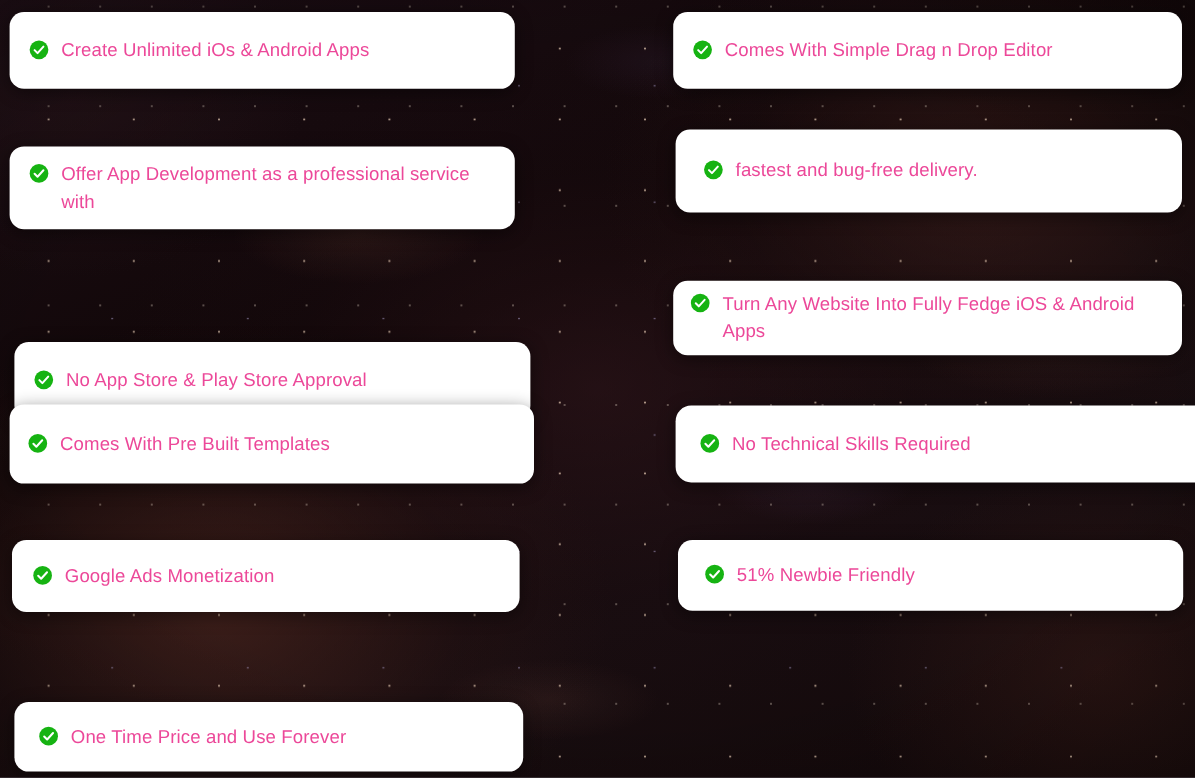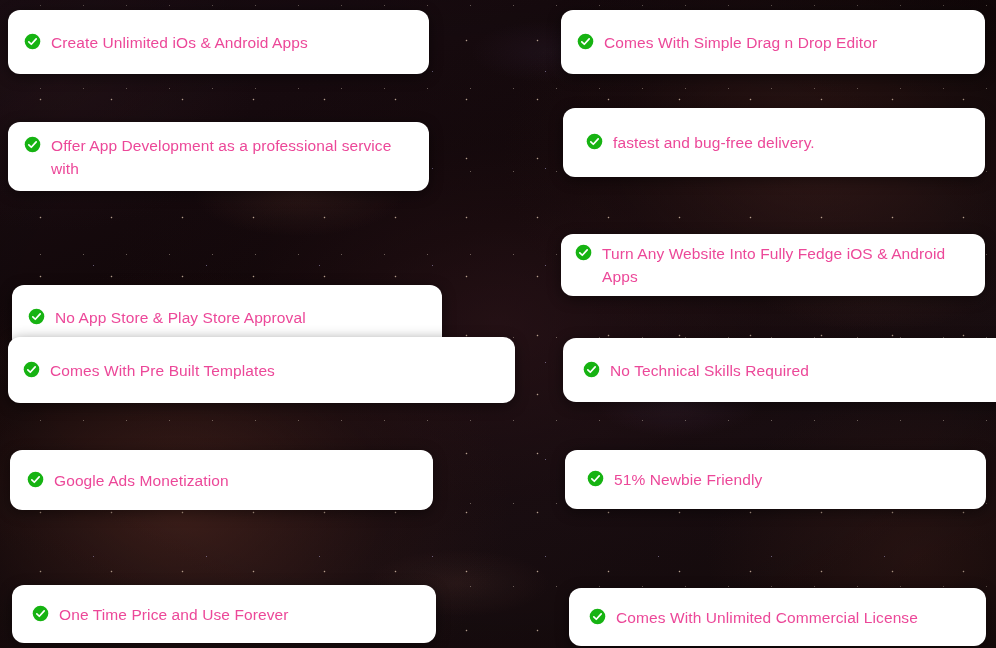--- a/index.html
+++ b/index.html
@@ -124,21 +124,21 @@
   <div class="card" style="left:12px; top:249px; width:430px; height:65px; padding:10px 16px;margin-top:36px;">
     <div class="card-inner">
       <svg class="check-icon" viewBox="0 0 24 24">
         <circle cx="12" cy="12" r="11" fill="#16b312"></circle>
         <path d="M6.8 12.4 L10.3 15.9 L17.2 8.3" fill="none" stroke="#ffffff" stroke-width="2.4" stroke-linecap="round" stroke-linejoin="round"></path>
       </svg>
       <span class="card-label">No App Store &amp; Play Store Approval</span>
     </div>
   </div>
 
-  <div class="card" style="left:8px; top:337px; width:507px; height:66px; padding:10px 15px;text-align:center;">
+  <div class="card" style="left:8px; top:337px; width:437px; height:66px; padding:10px 15px;text-align:center;">
     <div class="card-inner">
       <svg class="check-icon" viewBox="0 0 24 24">
         <circle cx="12" cy="12" r="11" fill="#16b312"></circle>
         <path d="M6.8 12.4 L10.3 15.9 L17.2 8.3" fill="none" stroke="#ffffff" stroke-width="2.4" stroke-linecap="round" stroke-linejoin="round"></path>
       </svg>
       <span class="card-label">Comes With Pre Built Templates</span>
     </div>
   </div>
 
   <div class="card" style="left:10px; top:450px; width:423px; height:60px; padding:18px 17px;">
@@ -204,23 +204,14 @@
   <div class="card" style="left:565px; top:450px; width:421px; height:59px; padding:10px 22px;">
     <div class="card-inner">
       <svg class="check-icon" viewBox="0 0 24 24">
         <circle cx="12" cy="12" r="11" fill="#16b312"></circle>
         <path d="M6.8 12.4 L10.3 15.9 L17.2 8.3" fill="none" stroke="#ffffff" stroke-width="2.4" stroke-linecap="round" stroke-linejoin="round"></path>
       </svg>
       <span class="card-label">51% Newbie Friendly</span>
     </div>
   </div>
 
-  <div class="card" style="left:569px; top:588px; width:417px; height:58px; padding:10px 20px;">
-    <div class="card-inner">
-      <svg class="check-icon" viewBox="0 0 24 24">
-        <circle cx="12" cy="12" r="11" fill="#16b312"></circle>
-        <path d="M6.8 12.4 L10.3 15.9 L17.2 8.3" fill="none" stroke="#ffffff" stroke-width="2.4" stroke-linecap="round" stroke-linejoin="round"></path>
-      </svg>
-      <span class="card-label">Comes With Unlimited Commercial License</span>
-    </div>
-  </div>
 
 </div>
 
 </body></html>

